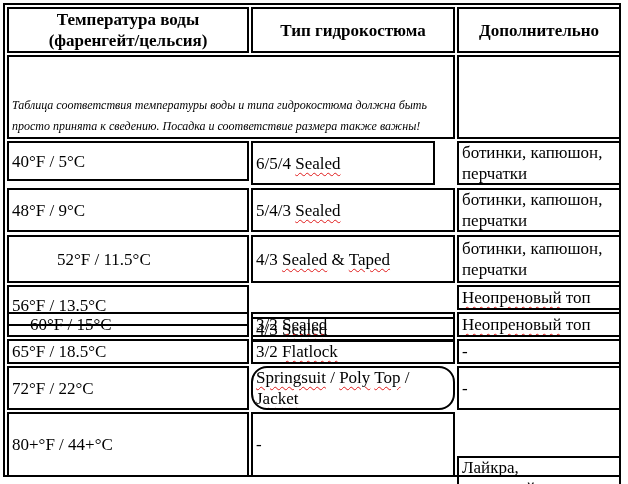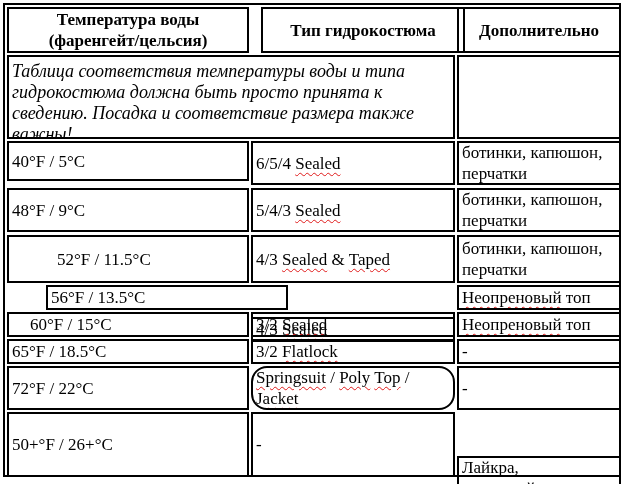--- a/index.html
+++ b/index.html
@@ -37,55 +37,55 @@
     }
     .cell.head {
       font-weight: bold;
       justify-content: center;
       text-align: center;
       font-size: 17px;
       line-height: 21px;
     }
     .cell.note {
       font-style: italic;
-      align-items: center;
+      align-items: flex-end;
       padding-top: 11px;
-      font-size: 18px;
+      font-size: 12px;
       line-height: 21px;
     }
     .sp {
       text-decoration: underline wavy #e01b1b;
       text-decoration-thickness: 1px;
       text-underline-offset: 3px;
     }
   </style>
 </head>
 <body>
 
 <div class="outer"></div>
 
 <div class="cell head" style="left:7px;top:7px;width:242px;height:46px;">
   <span>Температура воды (фаренгейт/цельсия)</span>
 </div>
-<div class="cell head" style="left:261px;top:7px;width:204px;height:46px;">
+<div class="cell head" style="left:251px;top:7px;width:204px;height:46px;">
   <span>Тип гидрокостюма</span>
 </div>
 <div class="cell head" style="left:457px;top:7px;width:164px;height:46px;">
   <span>Дополнительно</span>
 </div>
 
 <div class="cell note" style="left:7px;top:55px;width:448px;height:84px;">
   <span>Таблица соответствия температуры воды и типа гидрокостюма должна быть просто принята к сведению. Посадка и соответствие размера также важны!</span>
 </div>
 <div class="cell" style="left:457px;top:55px;width:164px;height:84px;"></div>
 
 <div class="cell" style="left:7px;top:141px;width:242px;height:40px;">
   <span>40°F / 5°C</span>
 </div>
-<div class="cell" style="left:251px;top:141px;width:204px;height:44px;">
+<div class="cell" style="left:251px;top:141px;width:184px;height:44px;">
   <span><span style="white-space:pre">6/5/4 </span><span class="sp">Sealed</span></span>
 </div>
 <div class="cell" style="left:457px;top:141px;width:164px;height:44px;">
   <span>ботинки, капюшон, перчатки</span>
 </div>
 
 <div class="cell" style="left:7px;top:188px;width:242px;height:44px;">
   <span>48°F / 9°C</span>
 </div>
 <div class="cell" style="left:251px;top:188px;width:204px;height:44px;">
@@ -98,21 +98,21 @@
 <div class="cell" style="left:7px;top:235px;width:242px;height:48px;padding-left:48px;">
   <span>52°F / 11.5°C</span>
 </div>
 <div class="cell" style="left:251px;top:235px;width:204px;height:48px;">
   <span><span style="white-space:pre">4/3 </span><span class="sp">Sealed</span><span style="white-space:pre"> &amp; </span><span class="sp">Taped</span></span>
 </div>
 <div class="cell" style="left:457px;top:235px;width:164px;height:48px;">
   <span>ботинки, капюшон, перчатки</span>
 </div>
 
-<div class="cell" style="left:7px;top:285px;width:242px;height:25px;margin-left:39px;">
+<div class="cell" style="left:7px;top:285px;width:242px;height:41px;">
   <span>56°F / 13.5°C</span>
 </div>
 <div class="cell" style="left:251px;top:285px;width:204px;height:25px;margin-top:32px;">
   <span><span style="white-space:pre">4/3 </span><span class="sp">Sealed</span></span>
 </div>
 <div class="cell" style="left:457px;top:285px;width:164px;height:25px;">
   <span><span class="sp">Неопреновый</span><span style="white-space:pre"> топ</span></span>
 </div>
 
 <div class="cell" style="left:7px;top:312px;width:242px;height:25px;padding-left:21px;">
@@ -139,20 +139,20 @@
   <span>72°F / 22°C</span>
 </div>
 <div class="cell" style="left:251px;top:366px;width:204px;height:44px;border-radius:16px;">
   <span><span class="sp">Springsuit</span><span style="white-space:pre"> / </span><span class="sp">Poly</span><span style="white-space:pre"> </span><span class="sp">Top</span><span style="white-space:pre"> / </span><br><span class="sp">Jacket</span></span>
 </div>
 <div class="cell" style="left:457px;top:366px;width:164px;height:44px;">
   <span>-</span>
 </div>
 
 <div class="cell" style="left:7px;top:412px;width:242px;height:65px;">
-  <span>50+°F / 26+°C</span>
+  <span>80+°F / 44+°C</span>
 </div>
 <div class="cell" style="left:251px;top:412px;width:204px;height:65px;">
   <span>-</span>
 </div>
 <div class="cell" style="left:457px;top:412px;width:164px;height:65px;margin-top:44px;">
   <span>Лайкра, водоустойчивая солнцезащита</span>
 </div>
 
 </body></html>

